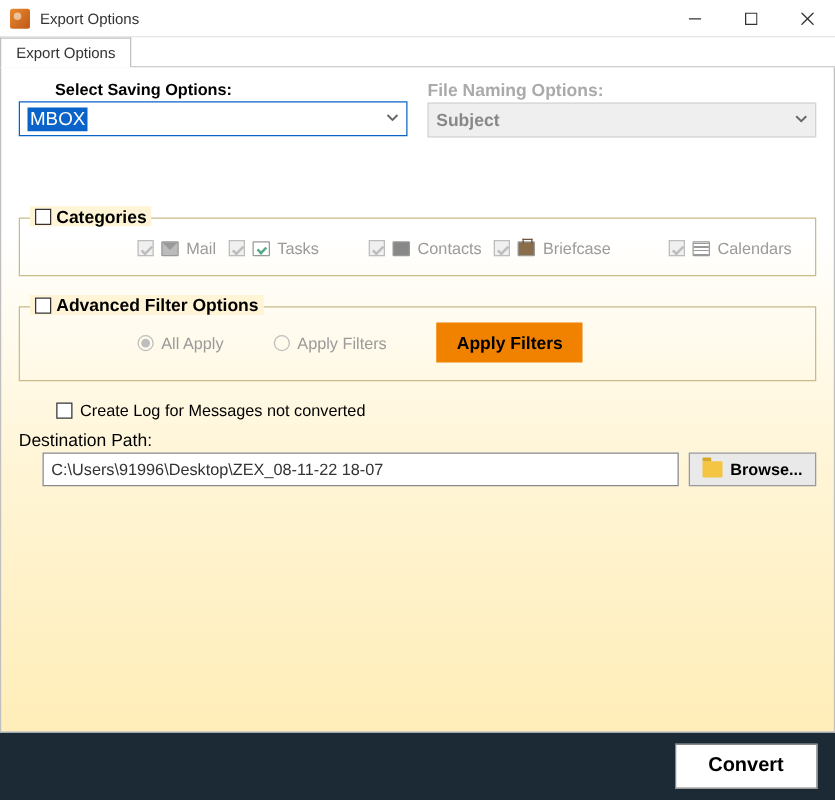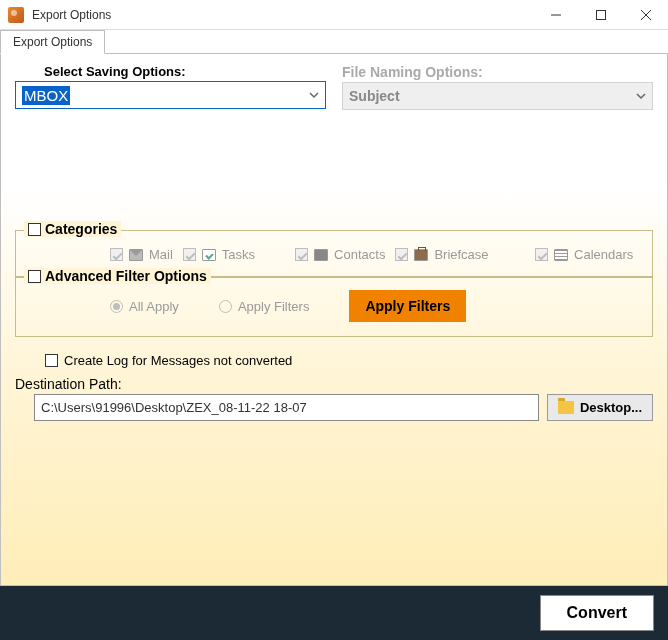--- a/index.html
+++ b/index.html
@@ -27,21 +27,21 @@
     .label-muted { font-size:14px; font-weight:700; color:#aaa; margin-bottom:2px; display:block; }
 
     .select { position:relative; height:28px; border:1px solid #0a63c9; background:#fff; display:flex; align-items:center; padding:0 6px; }
     .select-muted { position:relative; height:28px; border:1px solid #d3d3d3; background:#efefef; color:#888; display:flex; align-items:center; padding:0 6px;font-weight:bold; }
     .select .value { font-size:15px; font-weight:400; color:#fff; background:#0a63c9; padding:1px 2px; }
     .select-muted .value { font-size:14px; color:#888; }
     .select-caret { position:absolute; right:6px; top:50%; transform:translateY(-50%); }
     .select-caret svg { width:10px; height:10px; stroke:#666; stroke-width:1.5; fill:none; }
 
     
-    .fieldset { border:1px solid #c8bc88; margin-top:0; padding:10px 14px 14px; position:relative; }
+    .fieldset { border:1px solid #c8bc88; margin-top:24px; padding:10px 14px 14px; position:relative; }
     .legend { position:absolute; top:-10px; left:8px; background:linear-gradient(to bottom,#fff5d6,#fff5d6); padding:0 4px; font-size:14px; font-weight:700; color:#000; display:flex; align-items:center; gap:4px; }
     .legend .chk { width:13px; height:13px; border:1px solid #333; background:#fff; }
 
     .cats-row { display:flex; gap:40px; padding-left:80px; margin-top:6px; }
     .cat-col { display:flex; flex-direction:row; gap:10px; }
     .cat-item { display:flex; align-items:center; gap:6px; font-size:13px; color:#9a9a9a; }
     .chk-dis { width:13px; height:13px; border:1px solid #bdbdbd; background:#f0f0f0; position:relative; }
     .chk-dis::after { content:""; position:absolute; left:2px; top:4px; width:7px; height:3px; border-left:2px solid #bdbdbd; border-bottom:2px solid #bdbdbd; transform:rotate(-45deg); }
 
     .mini-icon { width:14px; height:12px; background:#bbb; border:1px solid #999; border-radius:1px; position:relative; }
@@ -68,21 +68,21 @@
     .dest-row { display:flex; gap:8px;padding-left:19px; }
     .dest-input { flex:1; height:27px; border:1px solid #888; background:#fff; padding:0 6px; font-size:13px; color:#333; }
     .browse-btn { height:27px; padding:0 10px; border:1px solid #999; background:#e9e9e9; display:flex; align-items:center; gap:6px; font-size:13px; font-weight:700; }
     .folder-icon { width:16px; height:13px; background:#f4c542; border-radius:1px; position:relative; }
     .folder-icon::before { content:""; position:absolute; top:-3px; left:0; width:7px; height:3px; background:#d9a726; border-radius:1px 1px 0 0; }
 
     
     .footer { height:54px; background:#1b2a35; display:flex; align-items:center; justify-content:flex-end; padding:0 14px; }
     .convert-btn { background:#fff; border:1px solid #888; font-size:16px; font-weight:700; padding:8px 26px; }
 
-    .fs-categories { margin-top: 120px; }
+    .fs-categories { margin-top: 64px; }
     .cat-col.wide { min-width: 200px; }
   </style>
 </head>
 <body>
 
 <div class="titlebar">
   <div class="app-icon"></div>
   <div class="title">Export Options</div>
   <div class="win-controls">
     <div class="win-btn">
@@ -194,21 +194,21 @@
   <div class="logrow">
     <span class="chk"></span>
     <span>Create Log for Messages not converted</span>
   </div>
 
   <span class="dest-label">Destination Path:</span>
   <div class="dest-row">
     <input class="dest-input" value="C:\Users\91996\Desktop\ZEX_08-11-22 18-07" style="">
     <button class="browse-btn">
       <span class="folder-icon"></span>
-      <span>Desktop...</span>
+      <span>Browse...</span>
     </button>
   </div>
 
 </div>
 
 <div class="footer">
   <button class="convert-btn">Convert</button>
 </div>
 
 </body></html>

